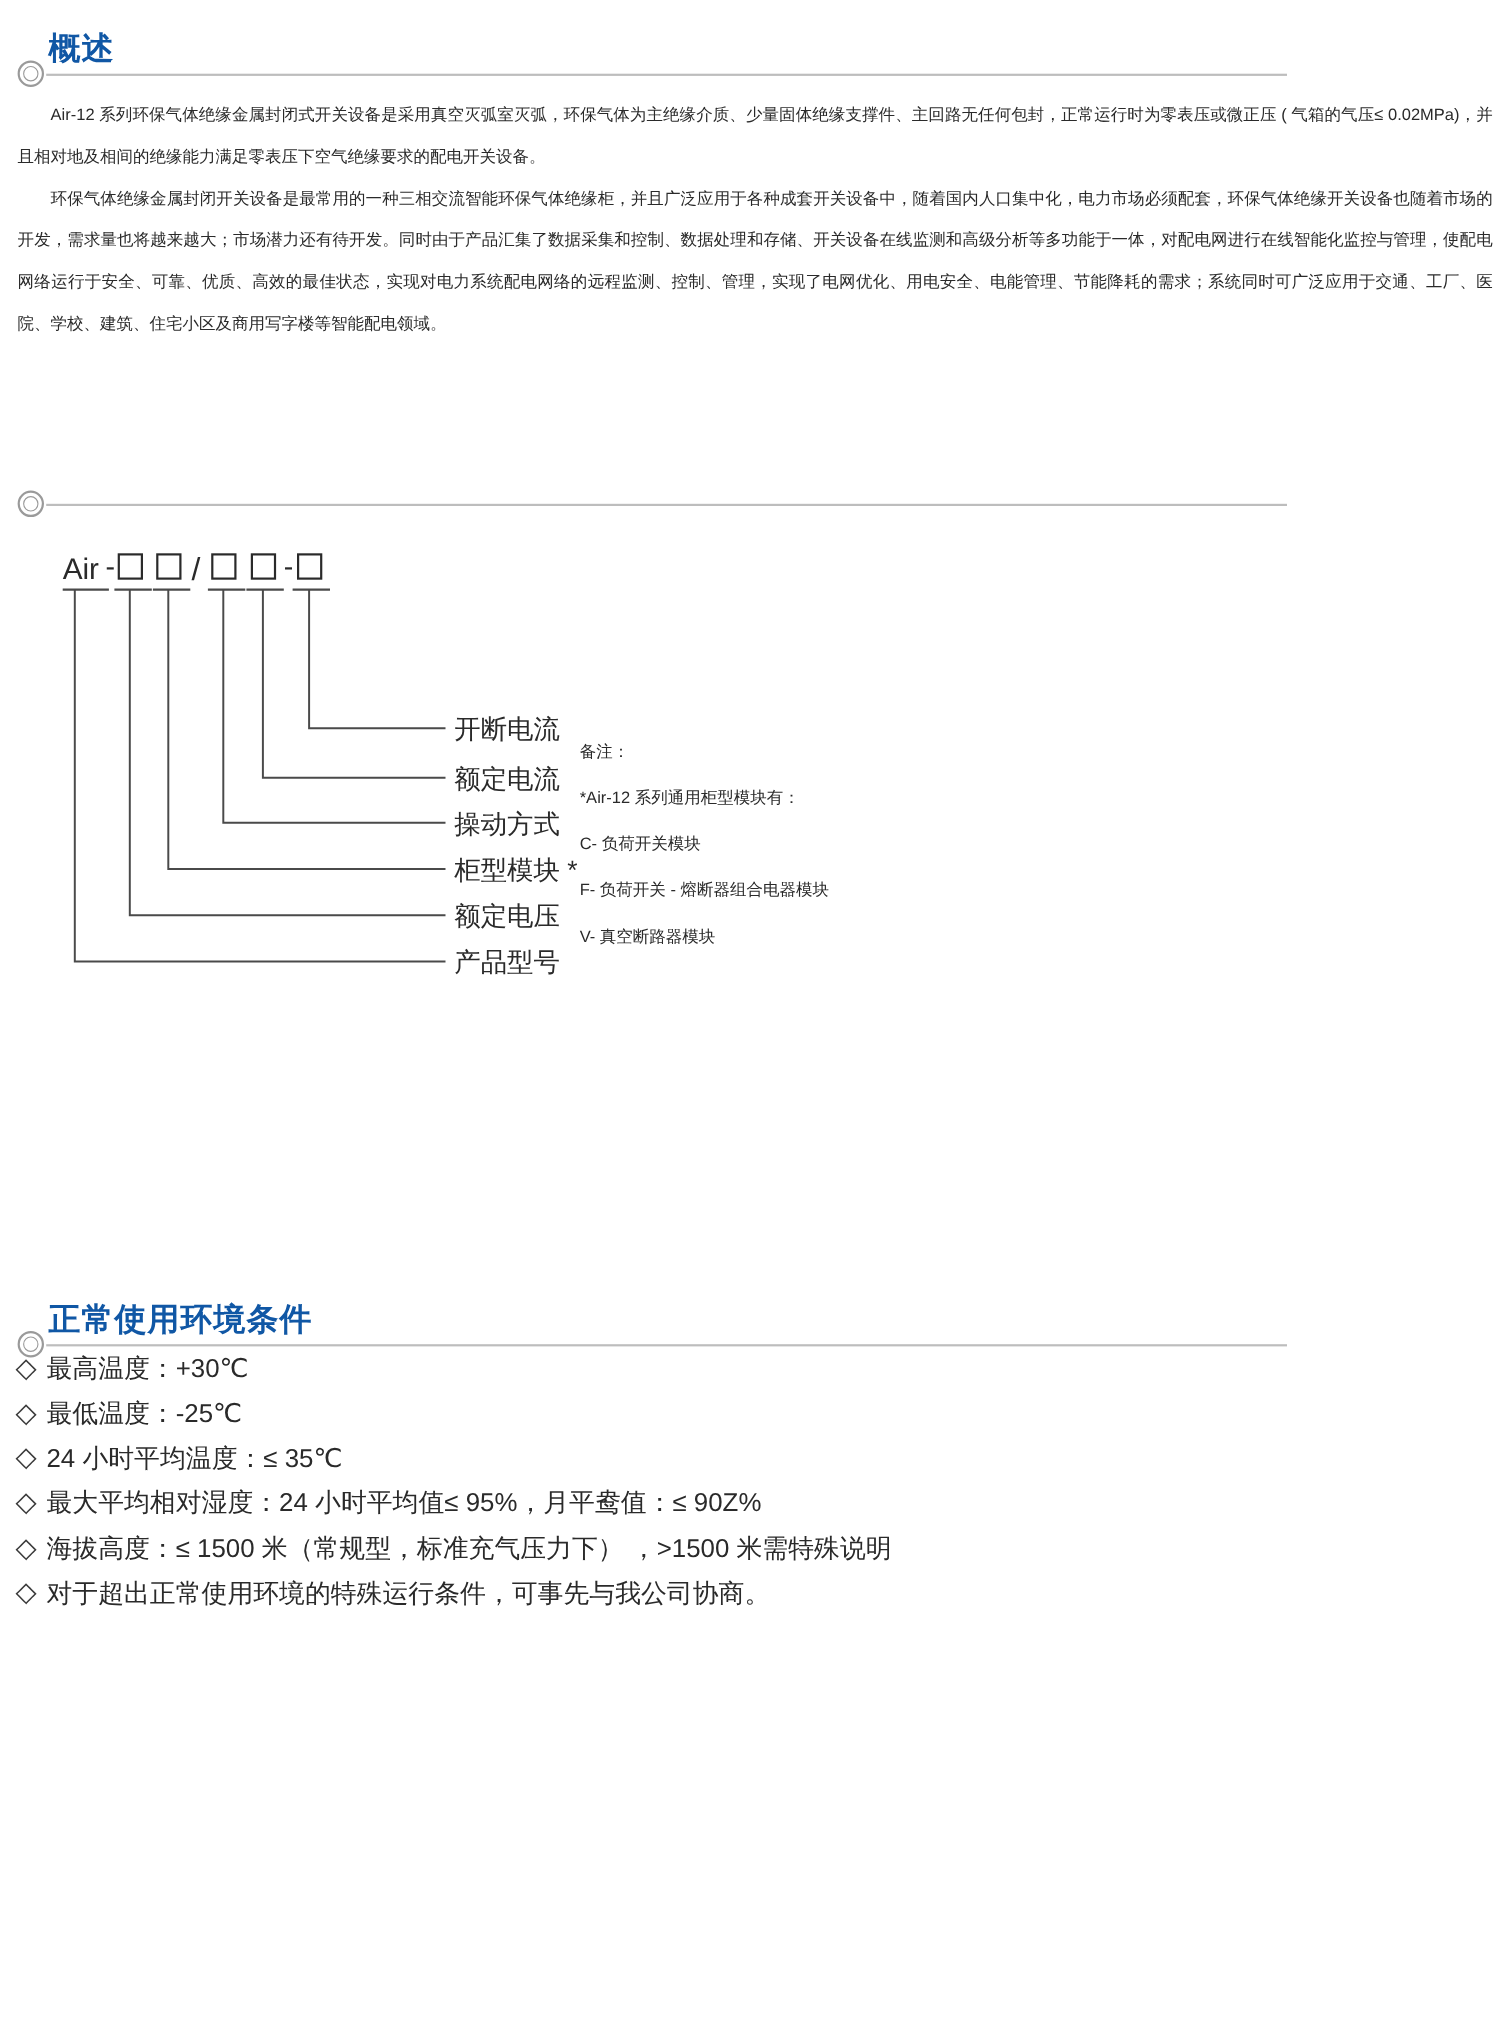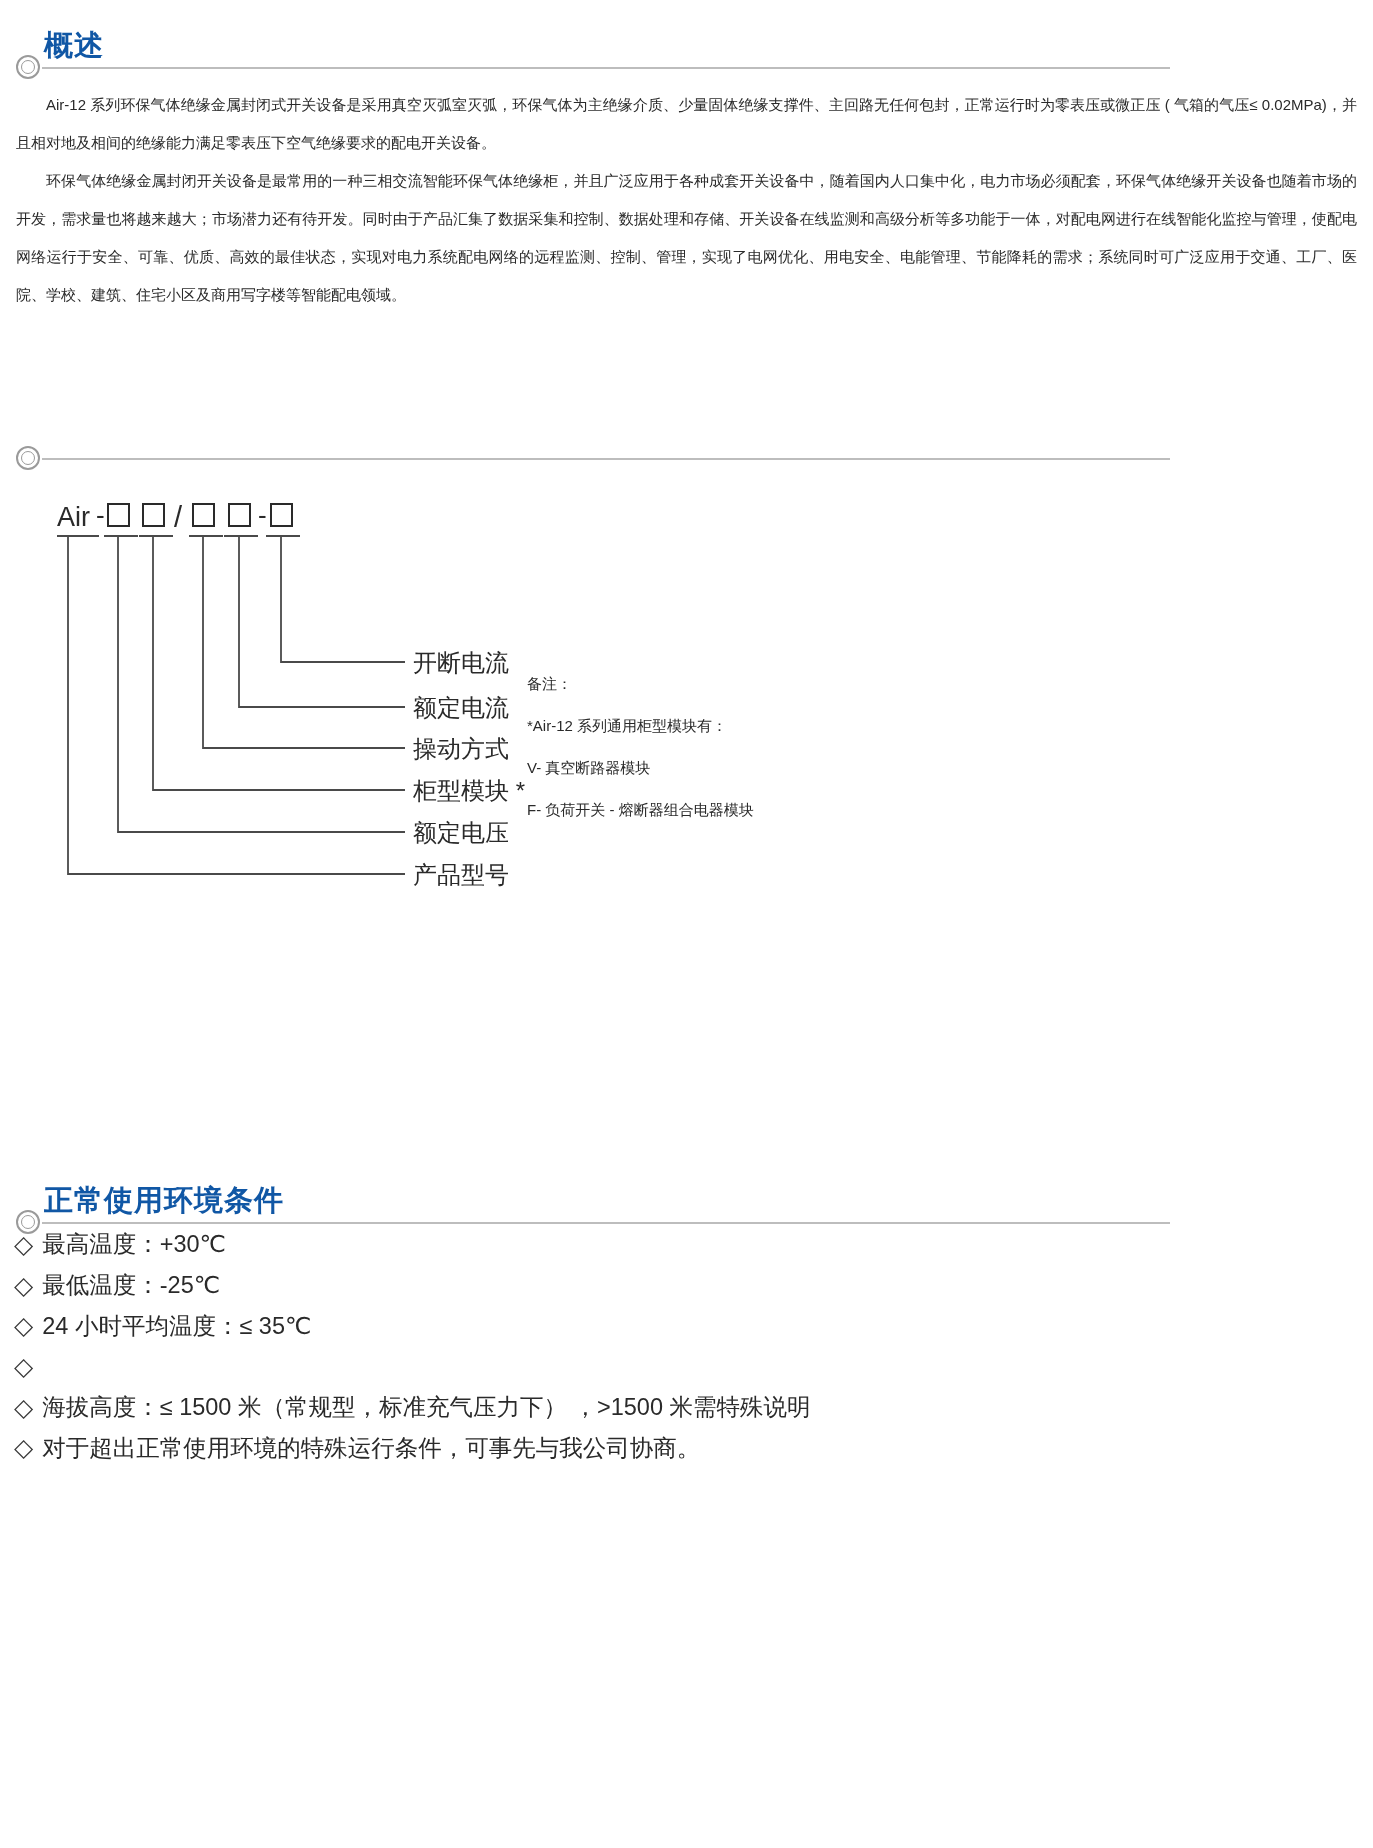--- a/index.html
+++ b/index.html
@@ -104,22 +104,23 @@
   <text x="413" y="221" font-size="24">额定电流</text>
   <text x="413" y="262" font-size="24">操动方式</text>
   <text x="413" y="304" font-size="24">柜型模块 *</text>
   <text x="413" y="346" font-size="24">额定电压</text>
   <text x="413" y="388" font-size="24">产品型号</text>
 </svg>
 
 <div class="model-notes">
   <div>备注：</div>
   <div>*Air-12 系列通用柜型模块有：</div>
+  <div>C- 负荷开关模块</div>
+  <div>F- 负荷开关 - 熔断器组合电器模块</div>
   <div>V- 真空断路器模块</div>
-  <div>F- 负荷开关 - 熔断器组合电器模块</div>
 </div>
 
 <div class="sec-head" style="top:1183px">
   <div class="sec-title">正常使用环境条件</div>
   <div class="sec-rule">
     <span class="ring-outer">
         <span class="ring-inner"></span>
       </span>
     <div class="rule-line"></div>
   </div>
@@ -133,20 +134,21 @@
   <div class="env-item">
     <span class="diamond">◇</span>
     <span>最低温度：-25℃</span>
   </div>
   <div class="env-item">
     <span class="diamond">◇</span>
     <span>24 小时平均温度：≤ 35℃</span>
   </div>
   <div class="env-item">
     <span class="diamond">◇</span>
+    <span>最大平均相对湿度：24 小时平均值≤ 95%，月平鸯值：≤ 90Z%</span>
   </div>
   <div class="env-item">
     <span class="diamond">◇</span>
     <span>海拔高度：≤ 1500 米（常规型，标准充气压力下） ，&gt;1500 米需特殊说明</span>
   </div>
   <div class="env-item">
     <span class="diamond">◇</span>
     <span>对于超出正常使用环境的特殊运行条件，可事先与我公司协商。</span>
   </div>
 </div>

